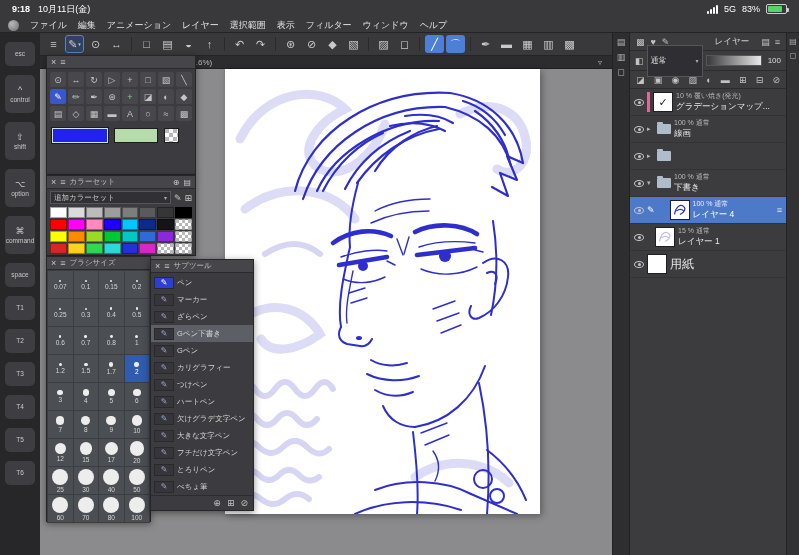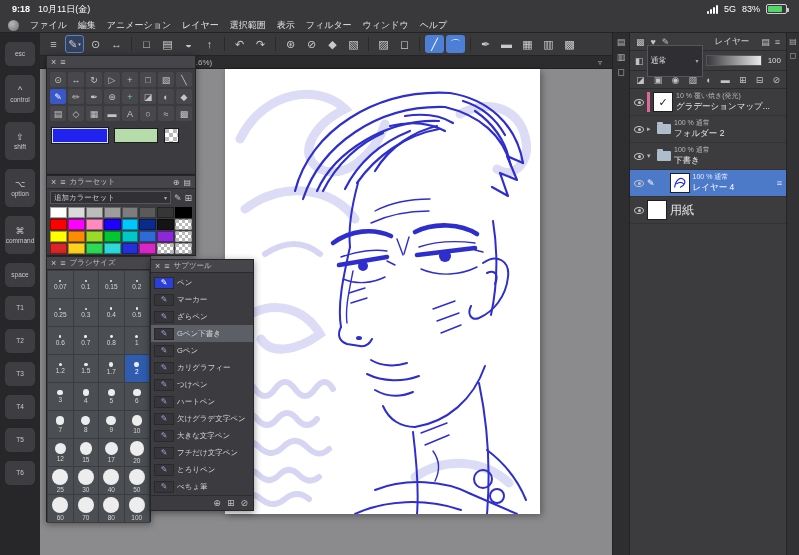--- a/index.html
+++ b/index.html
@@ -738,22 +738,29 @@
                 </div>
               </div>
             </div>
             <div class="lrow">
               <span class="eye"></span>
               <div class="lbody" style="margin-left: 0px;">
                 <span class="larrow">▸</span>
                 <span class="lfolder"></span>
                 <div class="ltext">
                   <div class="lmeta">100 % 通常</div>
-                  <div class="lname">フォルダー 2</div>
+                  <div class="lname">線画</div>
                 </div>
+              </div>
+            </div>
+            <div class="lrow">
+              <span class="eye"></span>
+              <div class="lbody" style="margin-left: 0px;">
+                <span class="larrow">▸</span>
+                <span class="lfolder"></span>
               </div>
             </div>
             <div class="lrow">
               <span class="eye"></span>
               <div class="lbody" style="margin-left: 0px;">
                 <span class="larrow">▾</span>
                 <span class="lfolder"></span>
                 <div class="ltext">
                   <div class="lmeta">100 % 通常</div>
                   <div class="lname">下書き</div>
@@ -771,20 +778,34 @@
                 </span>
                 <div class="ltext">
                   <div class="lmeta">100 % 通常</div>
                   <div class="lname">レイヤー 4</div>
                 </div>
               </div>
               <span class="lhandle">≡</span>
             </div>
             <div class="lrow">
               <span class="eye"></span>
+              <div class="lbody" style="margin-left: 8px;">
+                <span class="lthumb faint">
+                  <svg viewBox="0 0 20 20">
+                    <path d="M4 15 C5 7 10 3 14 6 C17 8 15 13 10 15 M6 11 C9 9 12 9 14 11" fill="none" stroke="#2e2ecf" stroke-width="1.3"></path>
+                  </svg>
+                </span>
+                <div class="ltext">
+                  <div class="lmeta">15 % 通常</div>
+                  <div class="lname">レイヤー 1</div>
+                </div>
+              </div>
+            </div>
+            <div class="lrow">
+              <span class="eye"></span>
               <div class="lbody" style="margin-left: 0px;">
                 <span class="lthumb"></span>
                 <div class="ltext">
                   <div class="lname single">用紙</div>
                 </div>
               </div>
             </div>
           </div>
       </div>
       <div class="lp-rail" id="lp-rail">

